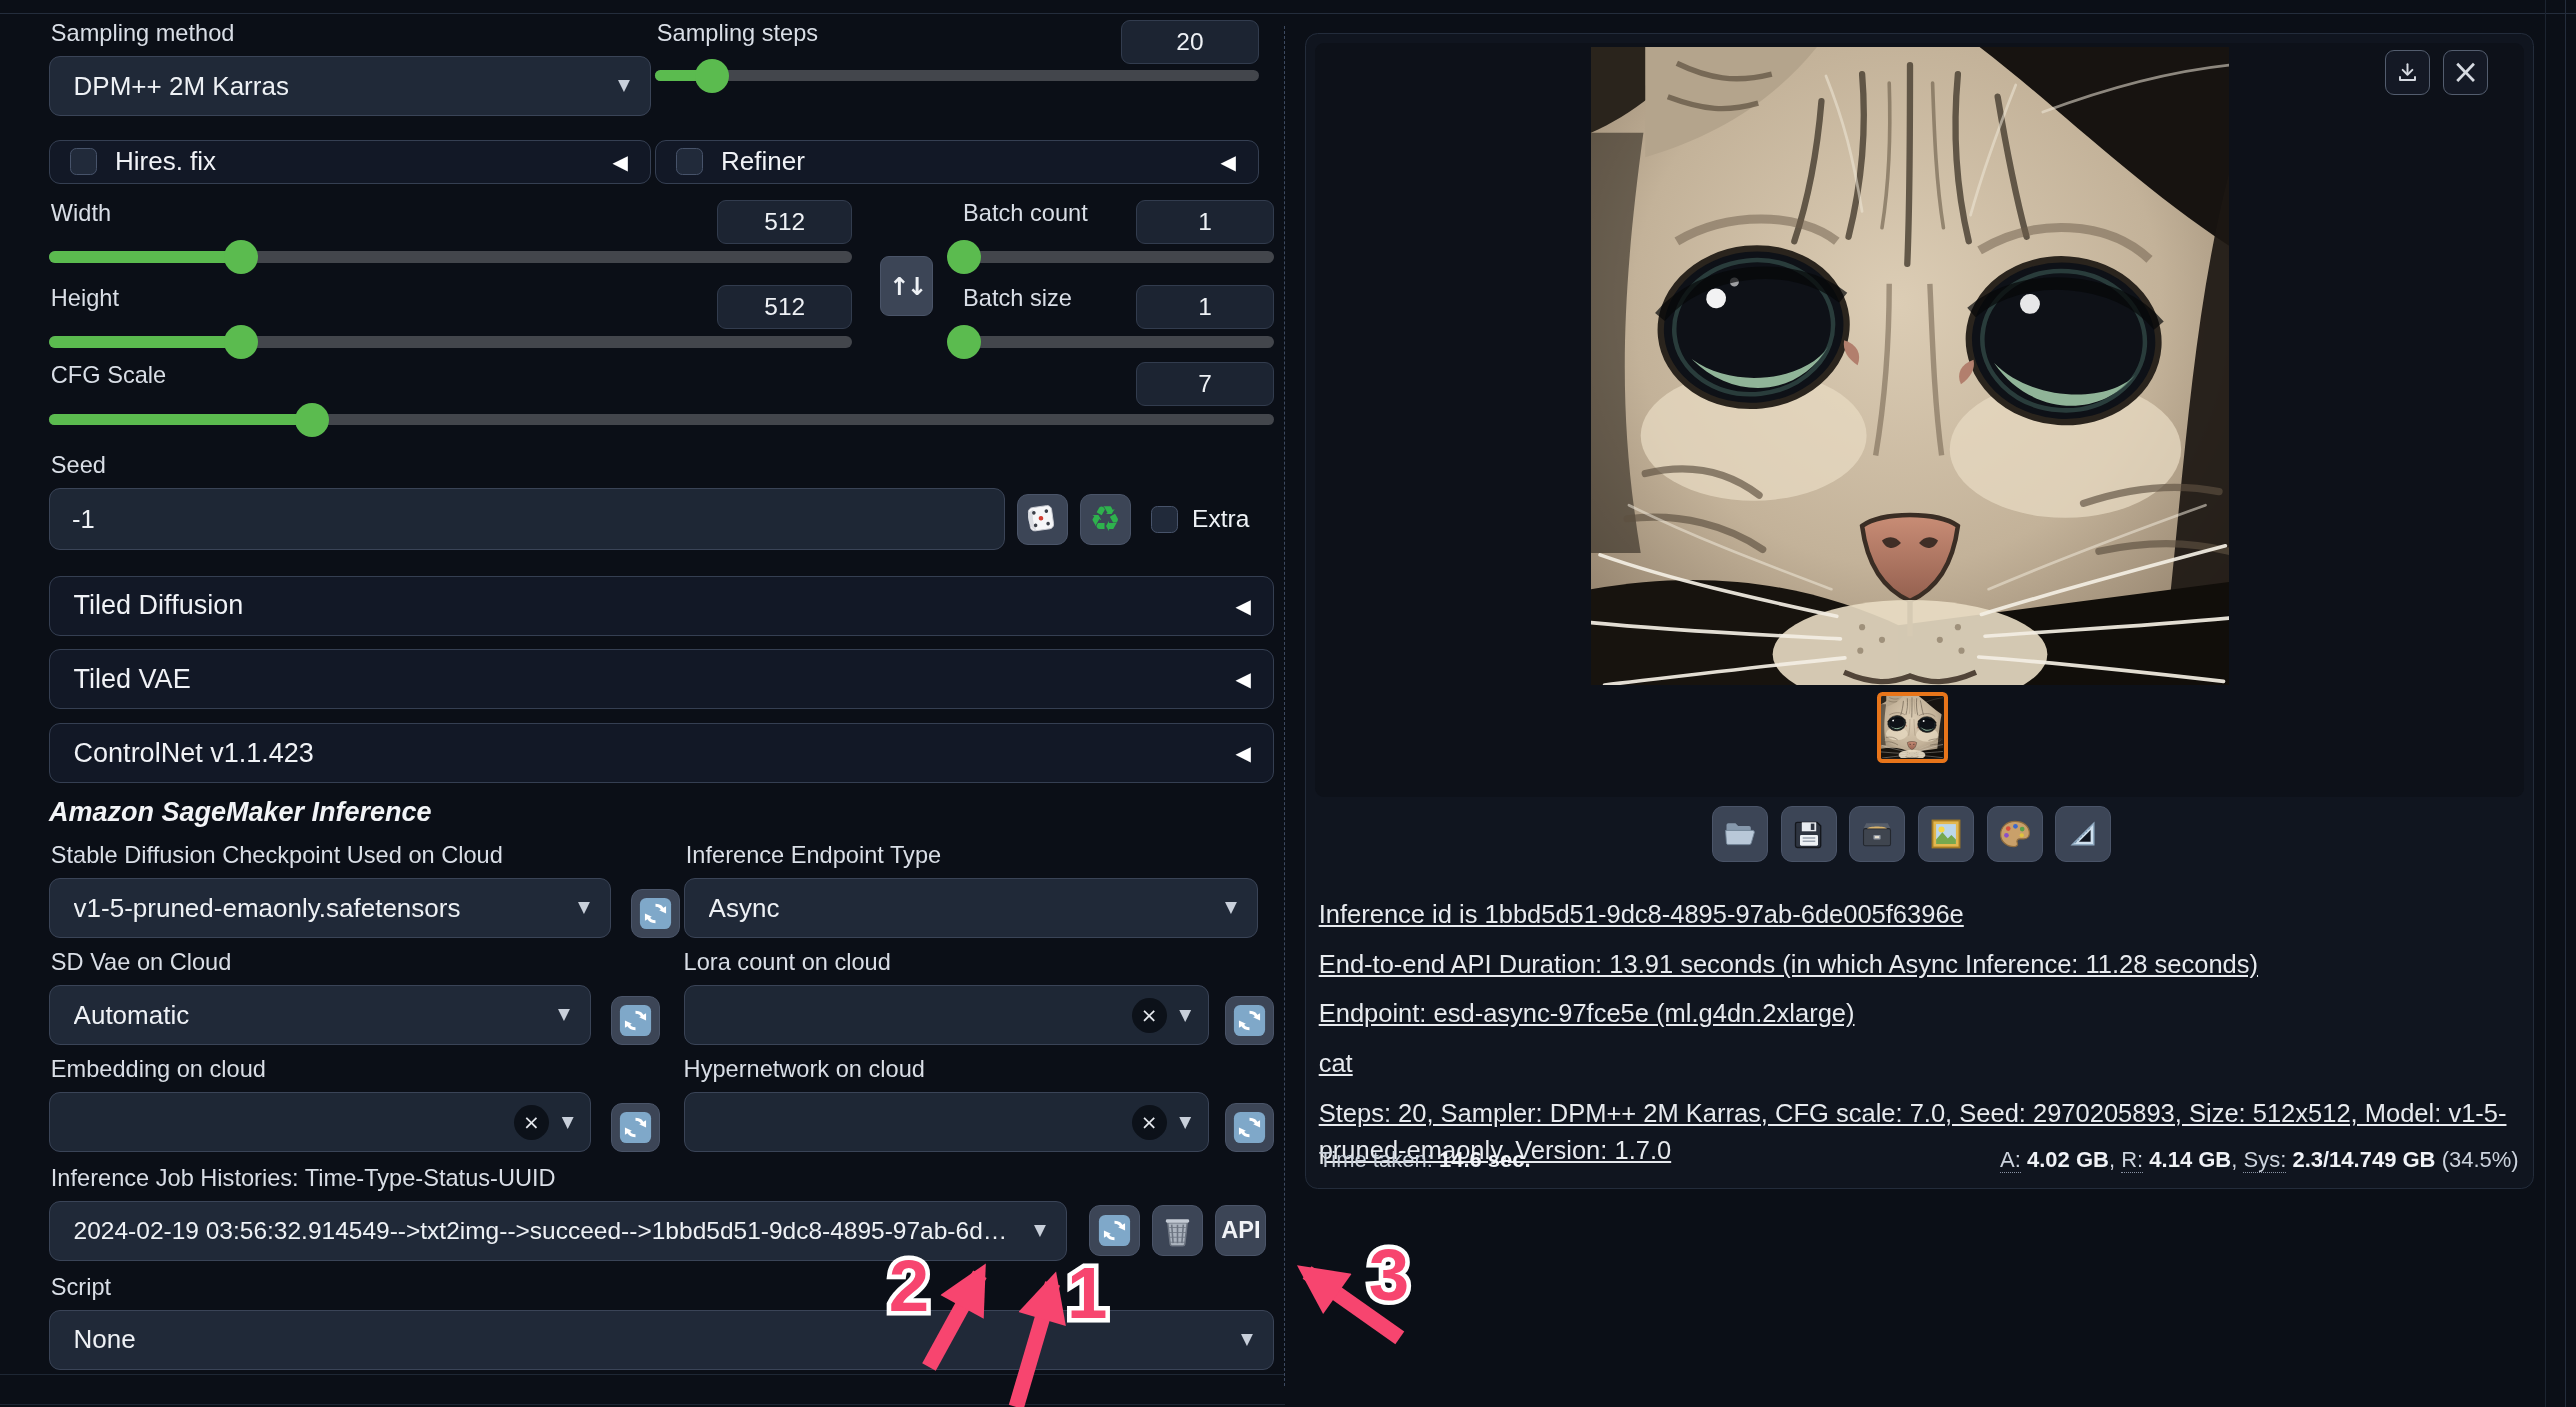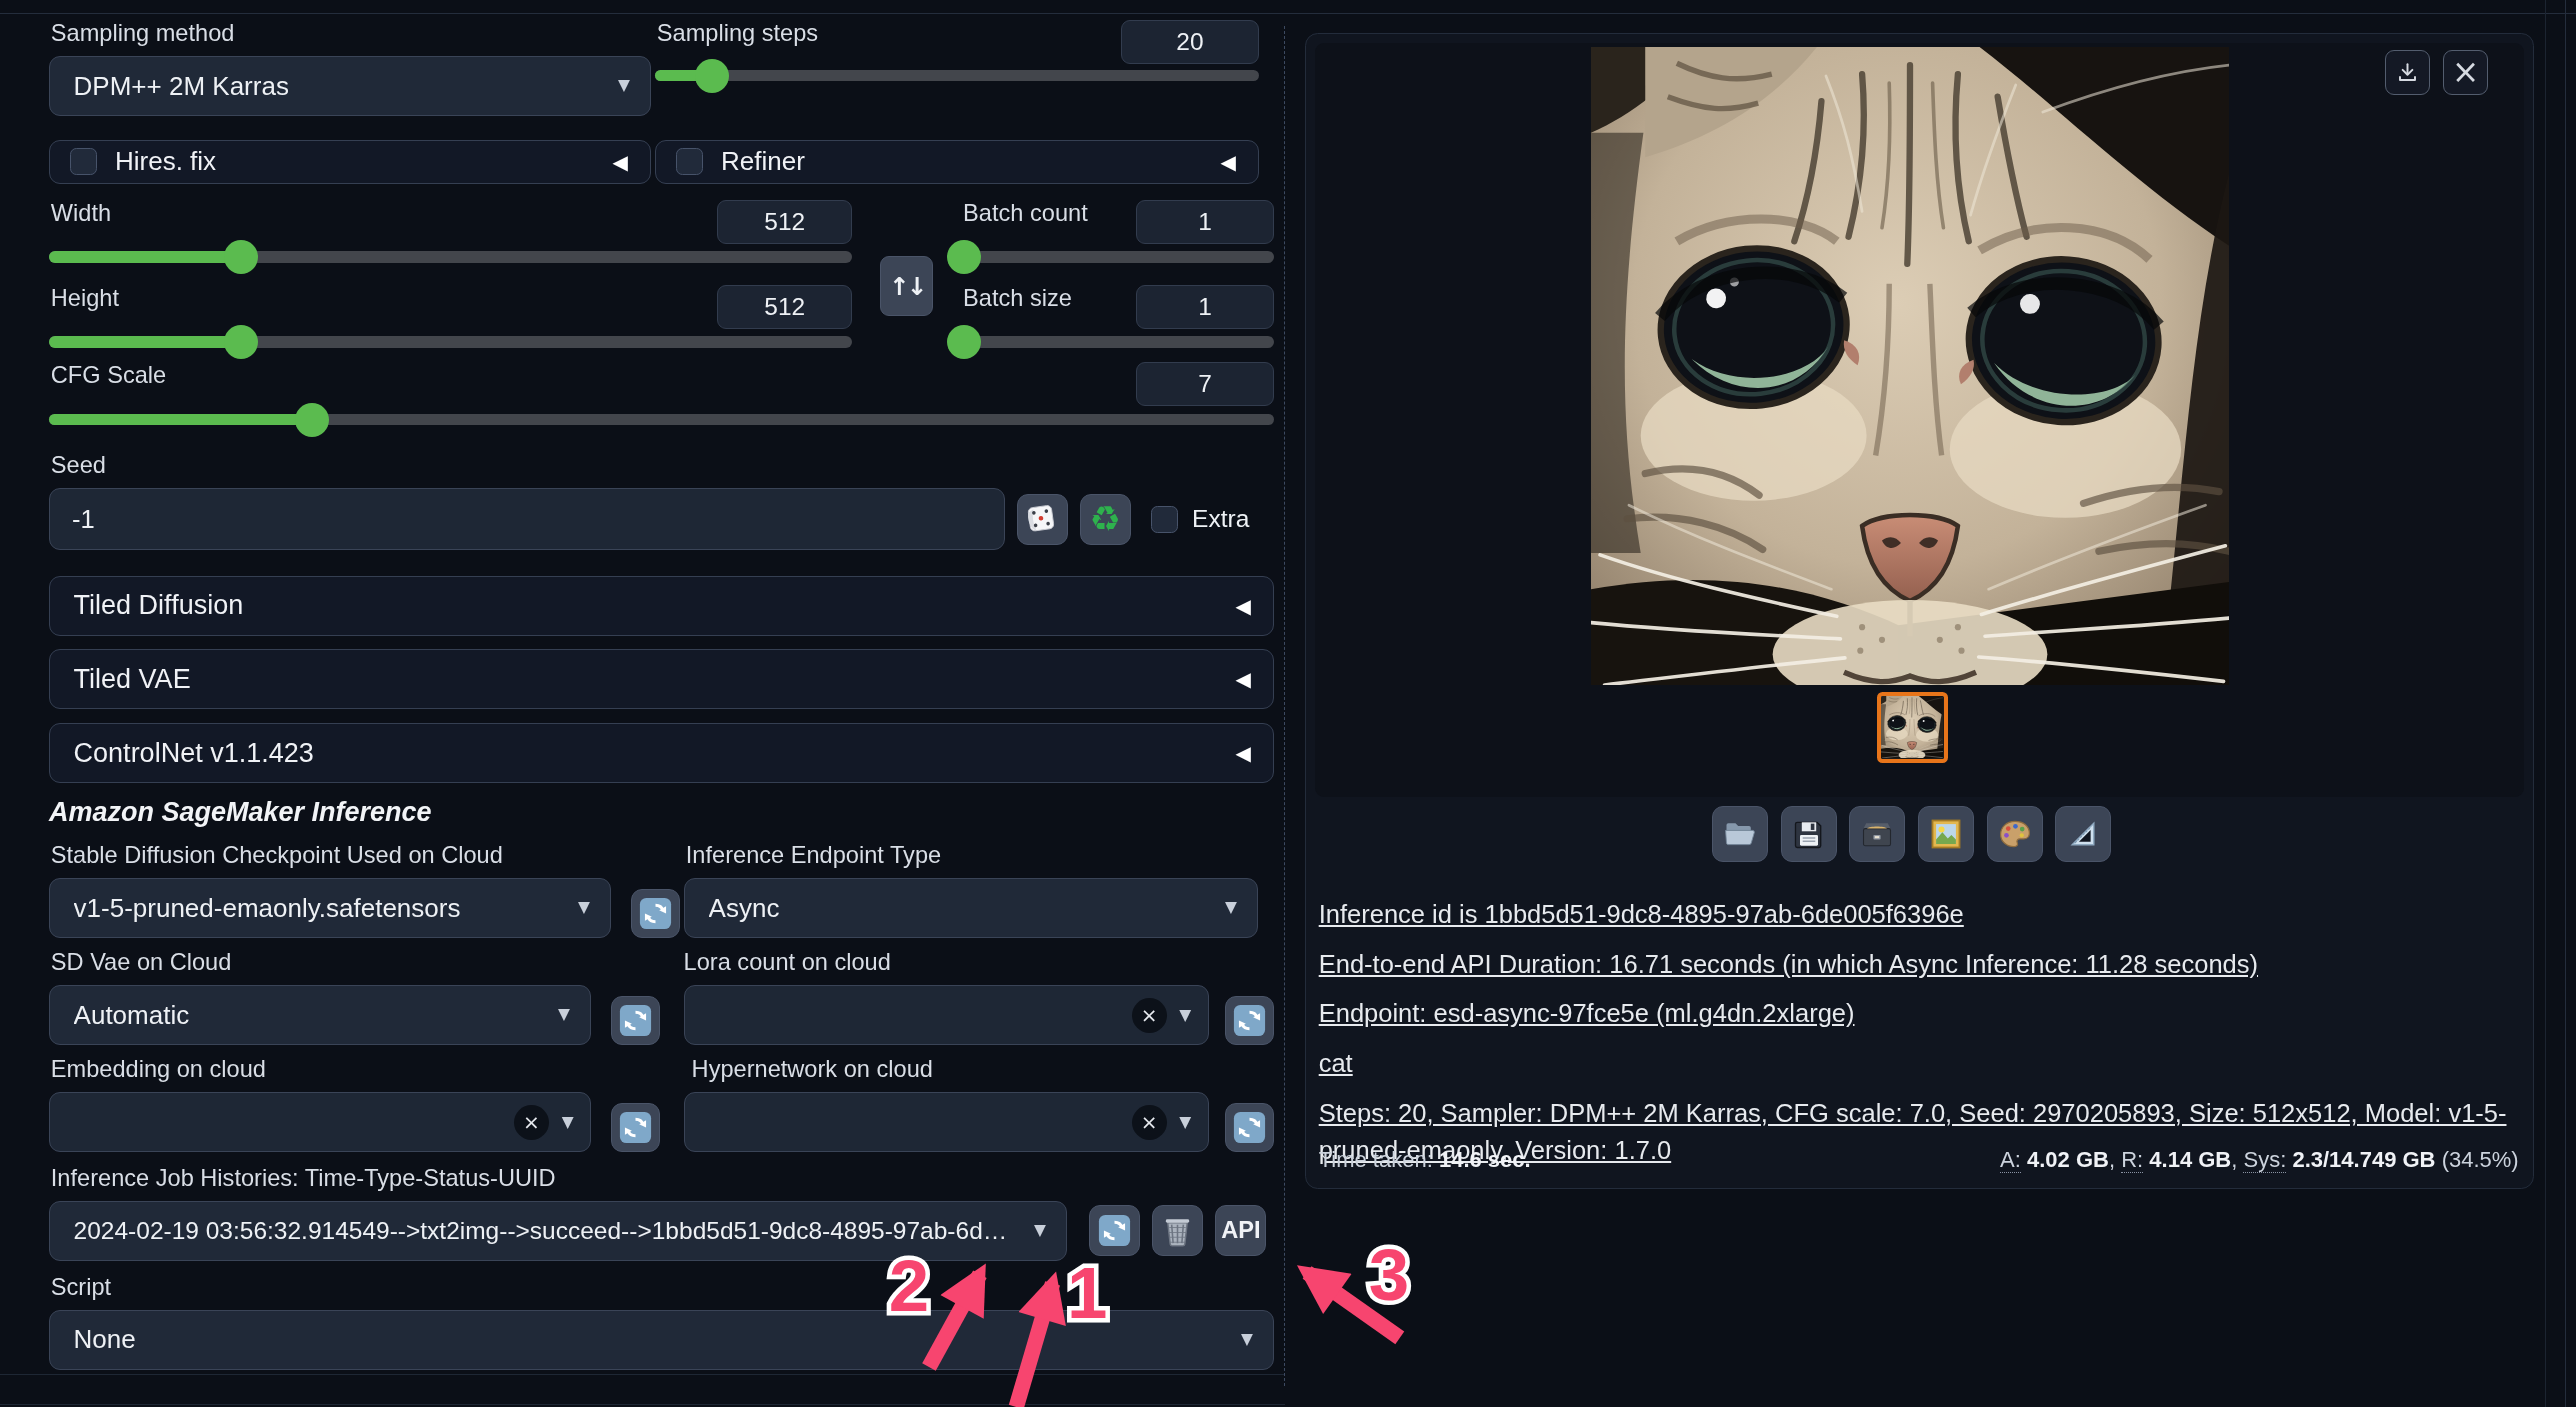--- a/index.html
+++ b/index.html
@@ -418,21 +418,21 @@
           <path d="M18 9 a9 9 0 0 1 8.5 6" stroke="#fff" stroke-width="3.2" fill="none"></path>
           <path d="M18 27 a9 9 0 0 1 -8.5 -6" stroke="#fff" stroke-width="3.2" fill="none"></path>
           <polygon points="29.5,10 29.5,18 22,14.5" fill="#fff"></polygon>
           <polygon points="6.5,26 6.5,18 14,21.5" fill="#fff"></polygon>
         </svg>
       </div>
     </div>
   </div>
 
   <div class="mt12">
-    <div class="row2" style="gap:8px">
+    <div class="row2" style="gap:0">
       <span class="lbl" style="width:631px">Embedding on cloud</span>
       <span class="lbl">Hypernetwork on cloud</span>
     </div>
     <div class="sm-row">
       <div class="ms" style="width:542px">
         <div class="clear-pill glyph">×</div>
         <span class="caret glyph">▼</span>
       </div>
       <div class="refresh-btn" style="margin-left:20px">
         <svg viewBox="0 0 36 36" width="33" height="33">
@@ -567,21 +567,21 @@
       <svg viewBox="0 0 40 40">
         <path d="M8 32 L32 8 L32 32 Z" fill="#cfe0ee" stroke="#8fa9c0" stroke-width="1.6"></path>
         <path d="M15.5 28.5 L28.5 15.5 L28.5 28.5 Z" fill="#10151f"></path>
         <path d="M11 30 l2 -2 M14 27 l1.6 -1.6 M17 24 l1.6 -1.6 M20 21 l1.6 -1.6 M23 18 l1.6 -1.6 M26 15 l1.6 -1.6" stroke="#7d98b0" stroke-width="1.2"></path>
       </svg>
     </div>
   </div>
 
   <div class="info">
     <p>Inference id is 1bbd5d51-9dc8-4895-97ab-6de005f6396e</p>
-    <p>End-to-end API Duration: 16.71 seconds (in which Async Inference: 11.28 seconds)</p>
+    <p>End-to-end API Duration: 13.91 seconds (in which Async Inference: 11.28 seconds)</p>
     <p>Endpoint: esd-async-97fce5e (ml.g4dn.2xlarge)</p>
     <p>cat</p>
     <p>Steps: 20, Sampler: DPM++ 2M Karras, CFG scale: 7.0, Seed: 2970205893, Size: 512x512, Model: v1-5-pruned-emaonly, Version: 1.7.0</p>
   </div>
 
   <div class="time-row">
     <div>
       <span>Time taken:</span>
       <b>14.6 sec.</b>
     </div>

